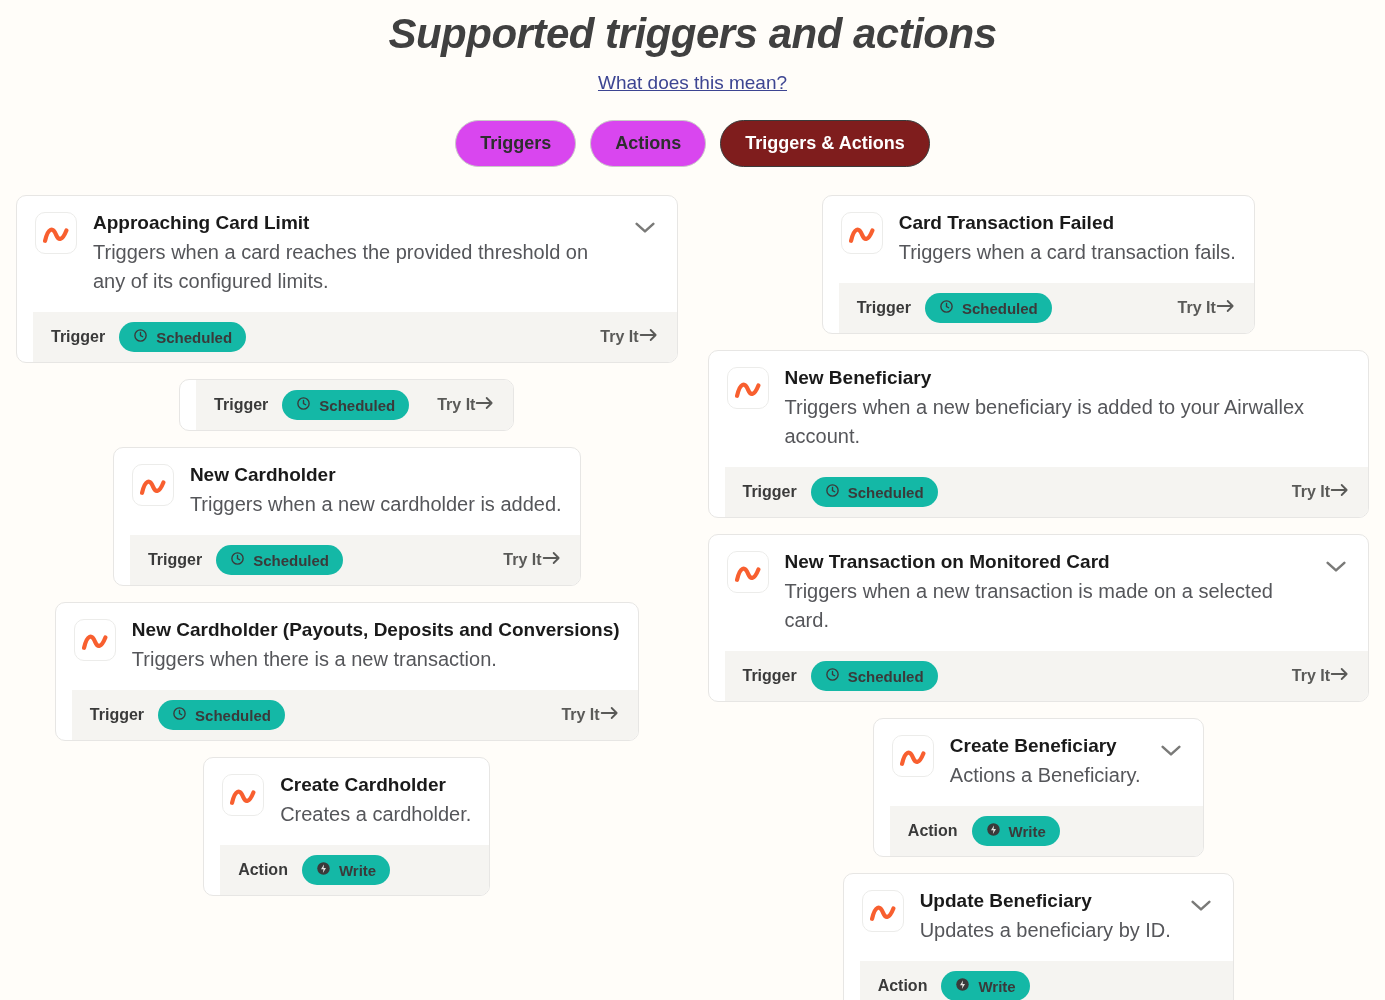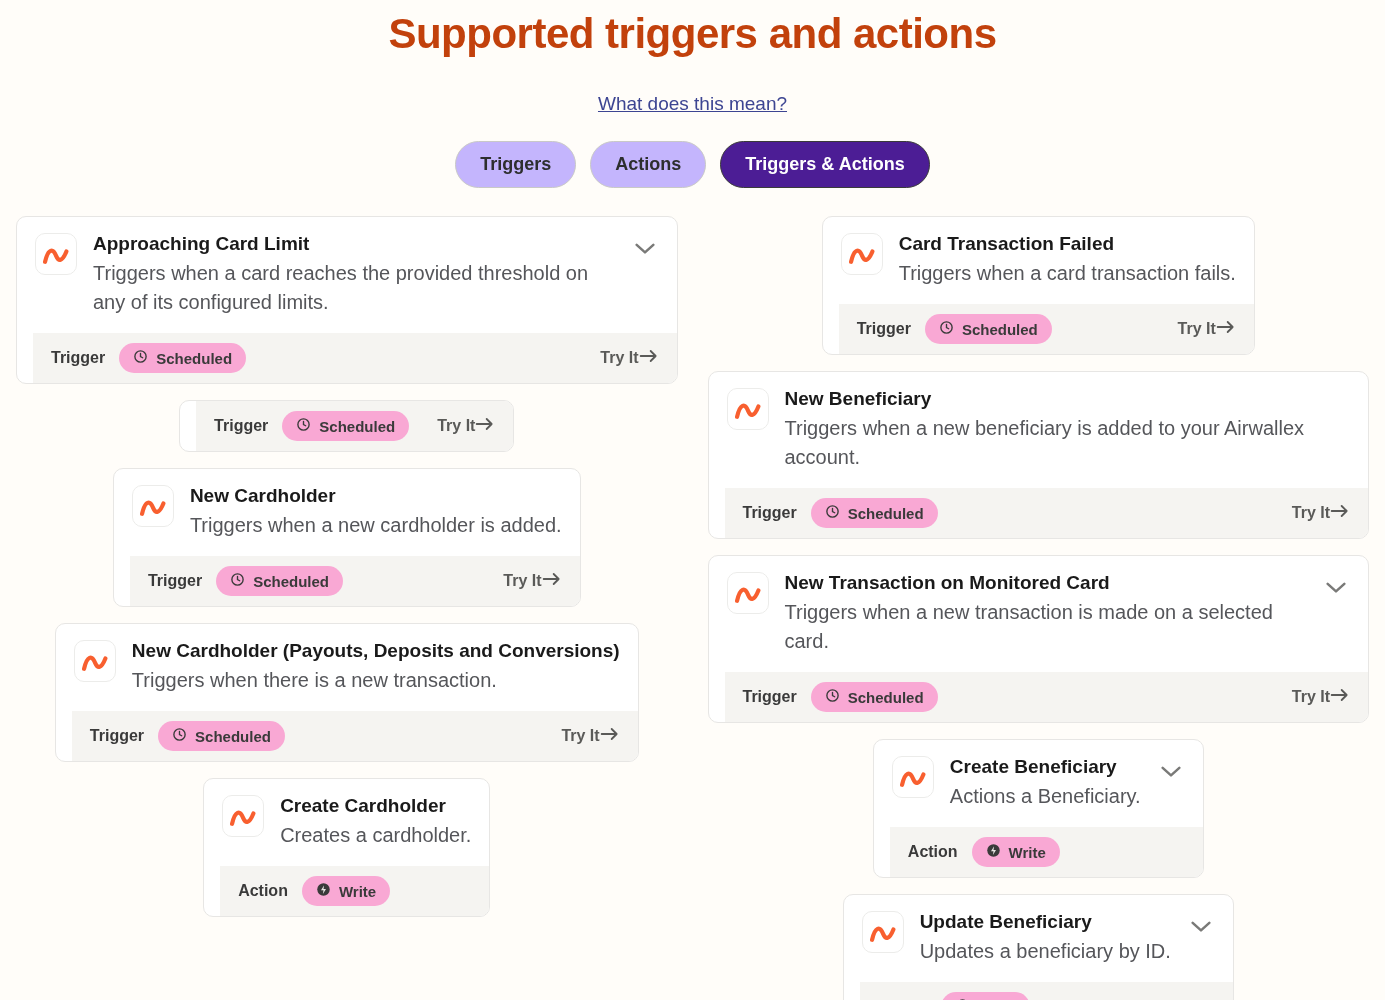--- a/index.html
+++ b/index.html
@@ -13,49 +13,49 @@
     padding: 10px 16px 40px;
   }
   .header {
     text-align: center;
     margin-bottom: 28px;
   }
   h1 {
     font-size: 42px;
     font-weight: 800;
     letter-spacing: -0.5px;
-    color: #c2410c;
+    color: #404040;
     margin-bottom: 14px;
+    font-style: italic;
   }
   .explain-link {
     display: inline-block;
     color: #3d4592;
     font-size: 19px;
     text-decoration: underline;
     cursor: pointer;
-    margin-top: 21px;
   }
   .tabs {
     display: flex;
     justify-content: center;
     gap: 14px;
     margin-top: 26px;
   }
   .tab {
     border: 1px solid #c9c9c7;
-    background: #c4b5fd;
+    background: #d946ef;
     color: #2d2e2e;
     font-size: 18px;
     font-weight: 600;
     padding: 12px 24px;
     border-radius: 999px;
     cursor: pointer;
   }
   .tab.active {
-    background: #4c1d95;
+    background: #7f1d1d;
     color: #fff;
     border-color: #3a3a3a;
   }
   .grid {
     display: flex;
     gap: 30px;
     margin-top: 24px;
   }
   .col {
     flex: 1;
@@ -118,21 +118,21 @@
   }
   .type-label {
     font-size: 16px;
     font-weight: 600;
     color: #3a3a3a;
   }
   .pill {
     display: inline-flex;
     align-items: center;
     gap: 8px;
-    background: #f9a8d4;
+    background: #14b8a6;
     padding: 6px 14px;
     border-radius: 999px;
     font-size: 15px;
     font-weight: 600;
     color: #3a3a3a;
   }
   .pill svg { width: 15px; height: 15px; }
   .spacer { flex: 1; }
   .tryit {
     display: inline-flex;

